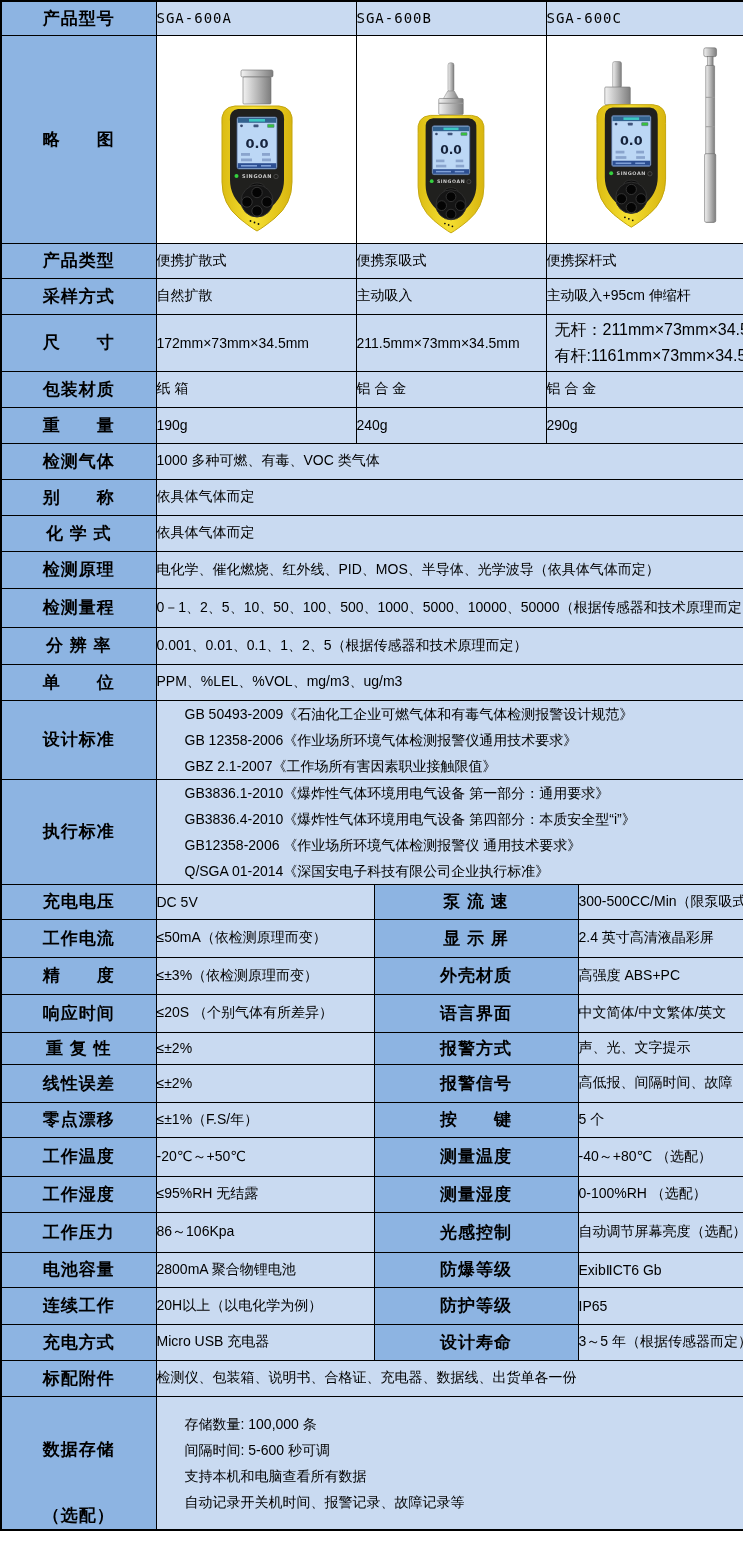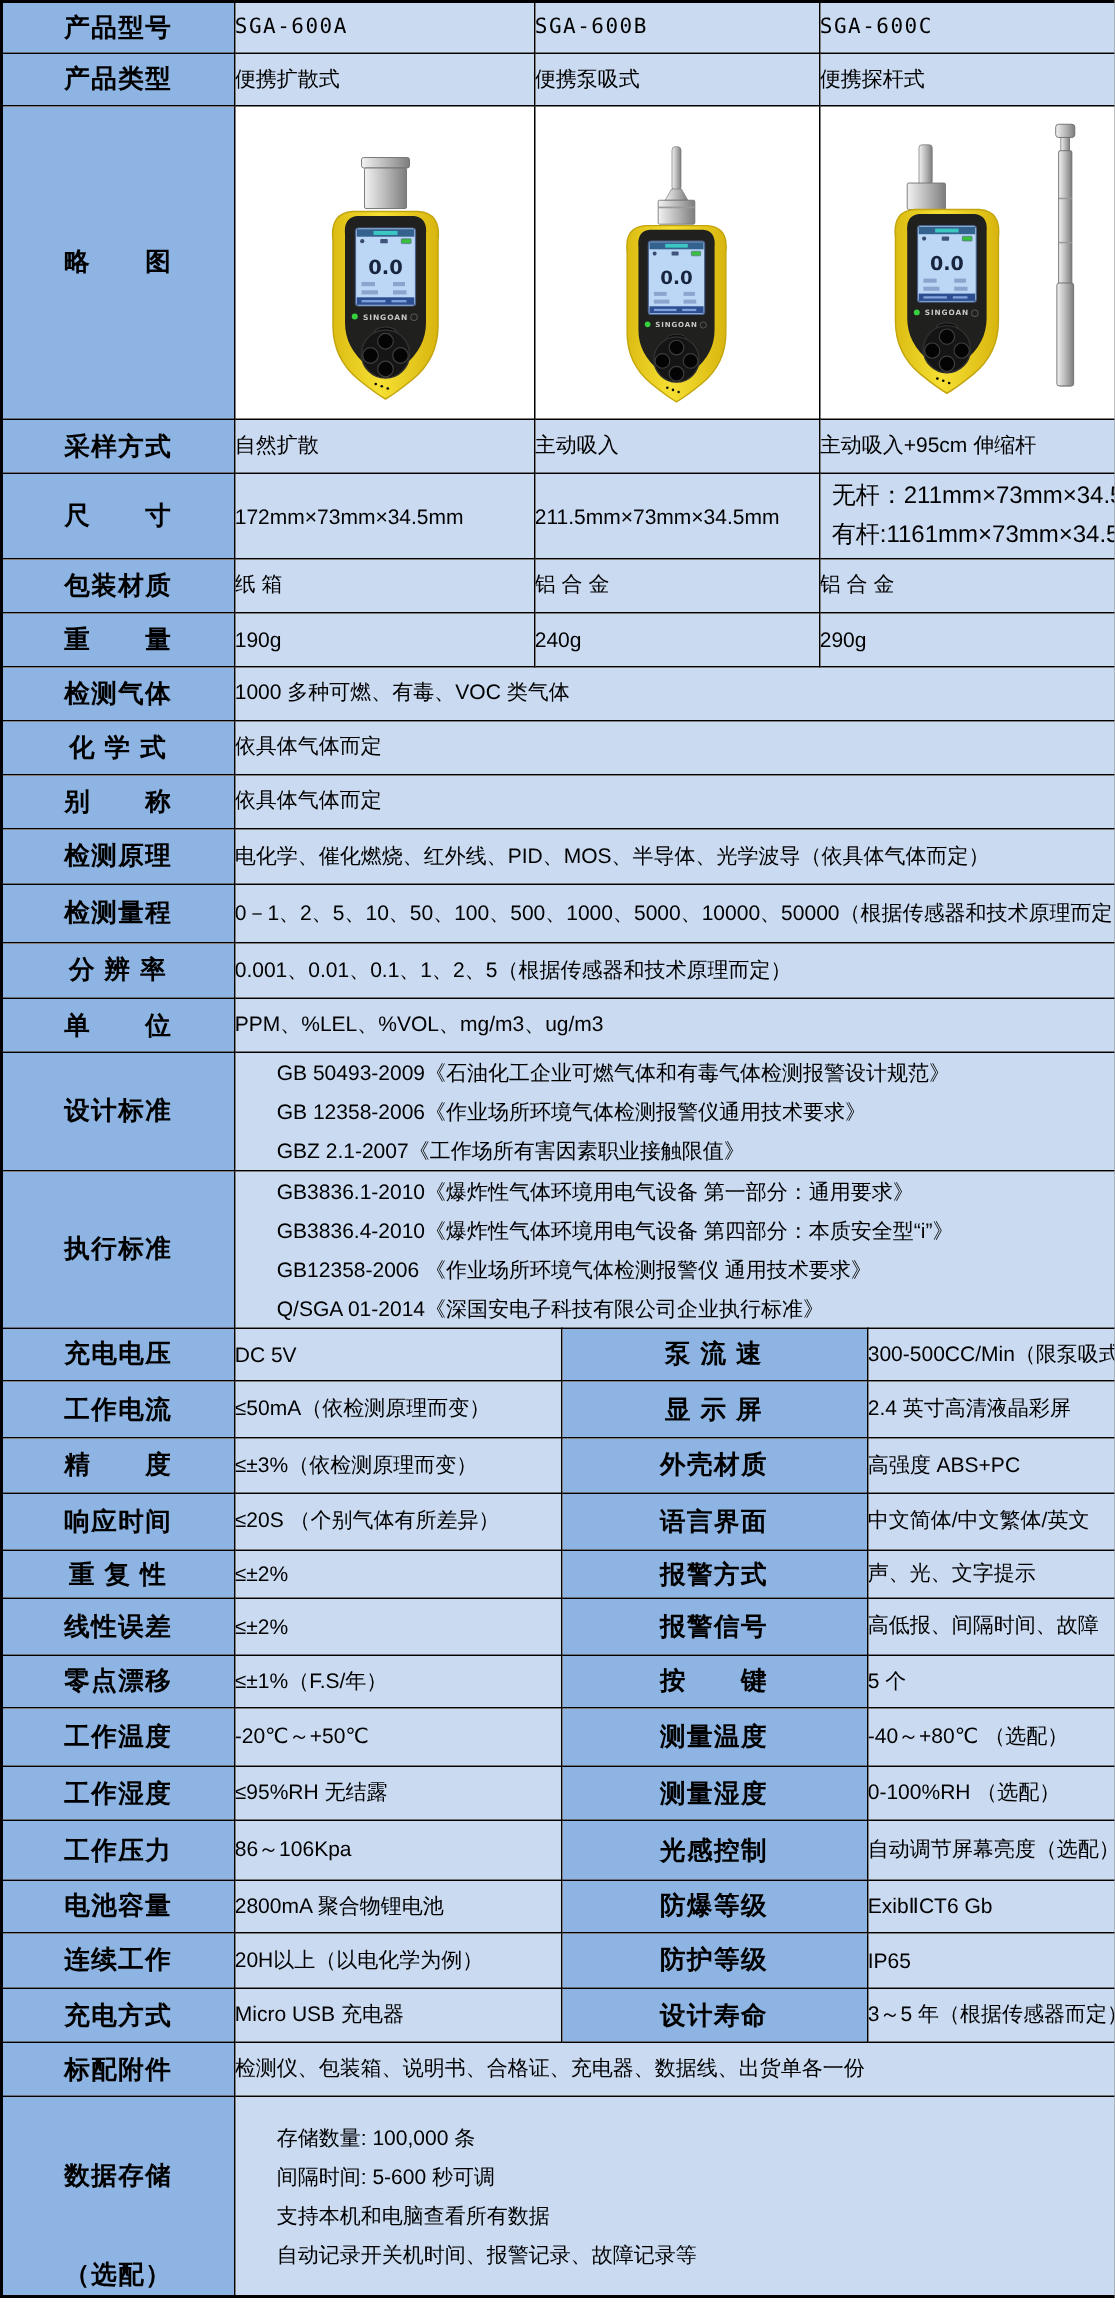--- a/index.html
+++ b/index.html
@@ -78,27 +78,20 @@
     </colgroup>
 
     <tbody>
         <tr style="height:34px">
       <td class="lbl">产品型号</td>
       <td class="val c hdr">SGA-600A</td>
       <td class="val c hdr" colspan="2">SGA-600B</td>
       <td class="val c hdr" colspan="2">SGA-600C</td>
     </tr>
 
-    <tr style="height:35px">
-      <td class="lbl">产品类型</td>
-      <td class="val c">便携扩散式</td>
-      <td class="val c" colspan="2">便携泵吸式</td>
-      <td class="val c" colspan="2">便携探杆式</td>
-    </tr>
-
     <tr style="height:203px">
       <td class="lbl">略　　图</td>
       <td class="img">
         <svg width="200" height="203" viewBox="0 0 200 203">
           <rect x="84" y="34" width="32" height="7" rx="1.5" fill="url(#gradSilver)" stroke="#6f6f6f" stroke-width="0.6"></rect>
           <rect x="86" y="41" width="28" height="27" rx="1" fill="url(#gradSilver)" stroke="#6f6f6f" stroke-width="0.6"></rect>
           <use href="#dev-body" transform="translate(0,56)"></use>
         </svg>
       </td>
       <td class="img" colspan="2">
@@ -119,20 +112,27 @@
             <rect x="160" y="10" width="13" height="9" rx="2" fill="url(#gradSilver)" stroke="#6a6a6a" stroke-width="0.6"></rect>
             <rect x="163.5" y="19" width="6" height="10" fill="url(#gradSilver)" stroke="#6a6a6a" stroke-width="0.5"></rect>
             <rect x="162" y="28" width="9" height="160" rx="1" fill="url(#gradSilver)" stroke="#6a6a6a" stroke-width="0.6"></rect>
             <rect x="160.8" y="118" width="11.4" height="70" rx="1.5" fill="url(#gradSilver)" stroke="#6a6a6a" stroke-width="0.6"></rect>
             <rect x="162" y="60" width="9" height="1" fill="#9a9a9a"></rect>
             <rect x="162" y="90" width="9" height="1" fill="#9a9a9a"></rect>
           </g>
         </svg>
       </td>
     </tr>
+
+    <tr style="height:35px">
+      <td class="lbl">产品类型</td>
+      <td class="val c">便携扩散式</td>
+      <td class="val c" colspan="2">便携泵吸式</td>
+      <td class="val c" colspan="2">便携探杆式</td>
+    </tr>
     <tr style="height:36px">
       <td class="lbl">采样方式</td>
       <td class="val c">自然扩散</td>
       <td class="val c" colspan="2">主动吸入</td>
       <td class="val c sm" colspan="2">主动吸入+95cm 伸缩杆</td>
     </tr>
     <tr style="height:57px">
       <td class="lbl">尺　　寸</td>
       <td class="val c sm">172mm×73mm×34.5mm</td>
       <td class="val c sm" colspan="2">211.5mm×73mm×34.5mm</td>
@@ -152,25 +152,25 @@
       <td class="val c">190g</td>
       <td class="val c" colspan="2">240g</td>
       <td class="val c" colspan="2">290g</td>
     </tr>
 
     <tr style="height:36px">
       <td class="lbl">检测气体</td>
       <td class="val txt" colspan="5">1000 多种可燃、有毒、VOC 类气体</td>
     </tr>
     <tr style="height:36px">
+      <td class="lbl">别　　称</td>
+      <td class="val txt" colspan="5">依具体气体而定</td>
+    </tr>
+    <tr style="height:36px">
       <td class="lbl">化 学 式</td>
-      <td class="val txt" colspan="5">依具体气体而定</td>
-    </tr>
-    <tr style="height:36px">
-      <td class="lbl">别　　称</td>
       <td class="val txt" colspan="5">依具体气体而定</td>
     </tr>
     <tr style="height:37px">
       <td class="lbl">检测原理</td>
       <td class="val txt" colspan="5">电化学、催化燃烧、红外线、PID、MOS、半导体、光学波导（依具体气体而定）</td>
     </tr>
     <tr style="height:39px">
       <td class="lbl">检测量程</td>
       <td class="val txt sm" colspan="5">0－1、2、5、10、50、100、500、1000、5000、10000、50000（根据传感器和技术原理而定）</td>
     </tr>

